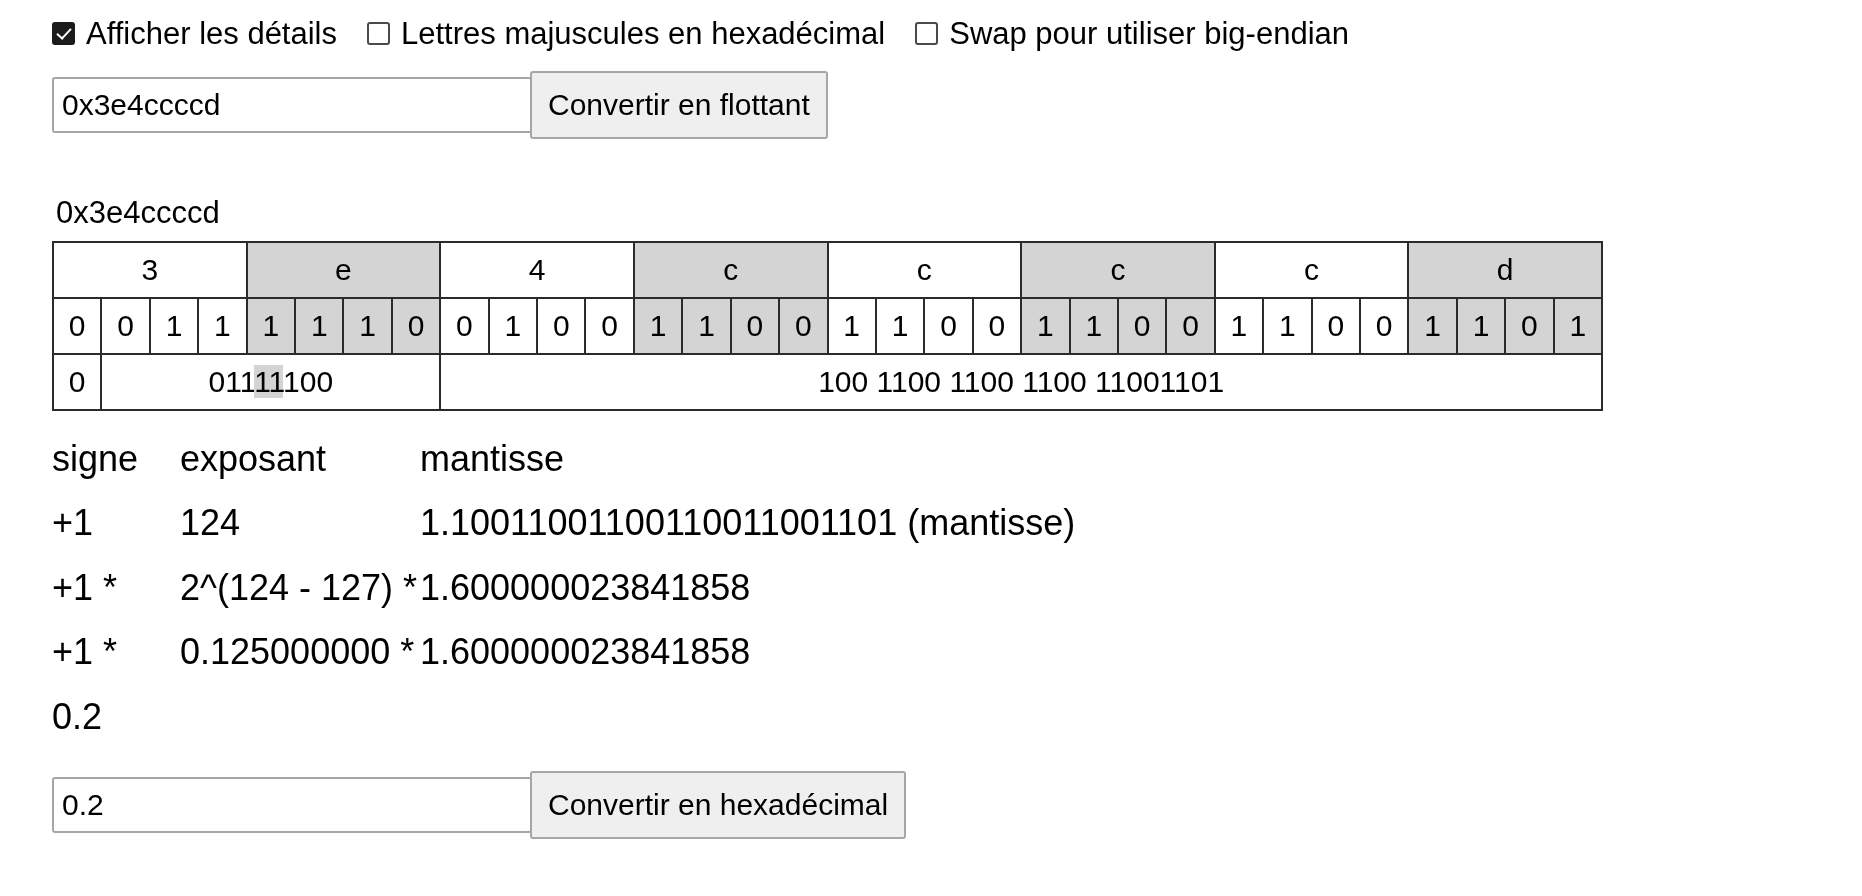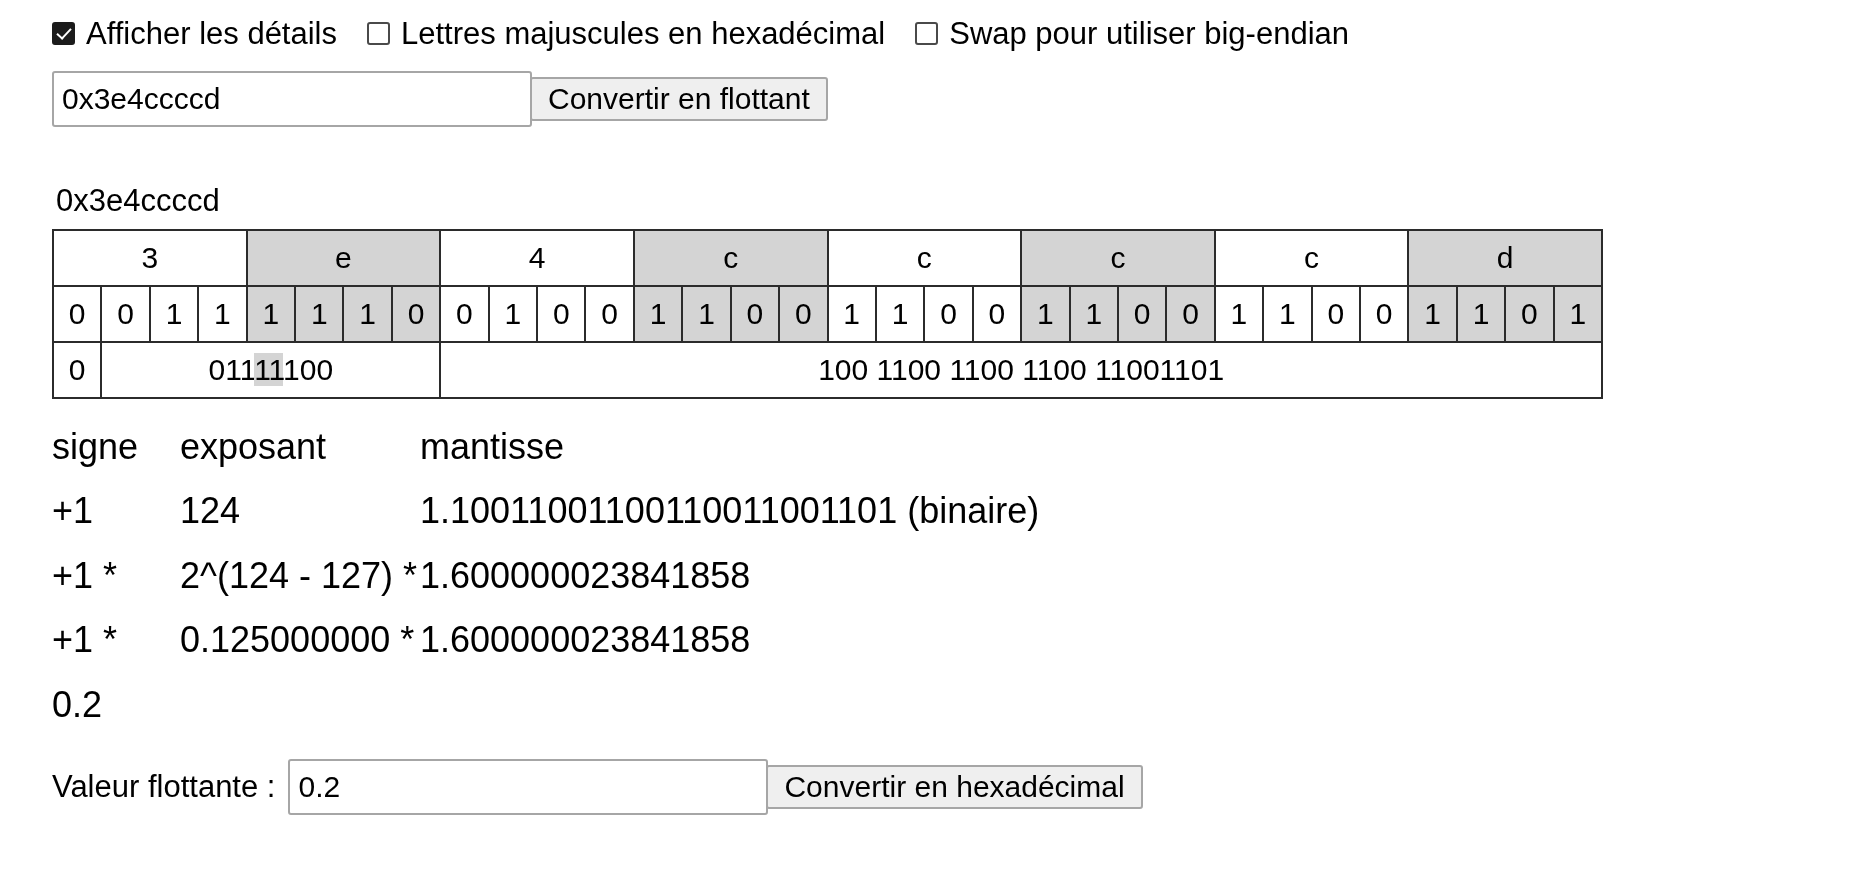--- a/index.html
+++ b/index.html
@@ -87,21 +87,21 @@
   }
   #hex-input { width: 480px; }
   #float-input { width: 480px; }
   button.btn {
     font-family: "Liberation Sans", sans-serif;
     font-size: 30px;
     color: #000;
     background: #efefef;
     border: 2px solid #a6a6a6;
     border-radius: 3px;
-    height: 44px;
+    height: 68px;
     padding: 0 16px;
     margin-left: -2px;
     cursor: pointer;
     box-sizing: border-box;
   }
 
   
   .hex-title {
     font-size: 31px;
     margin: 56px 0 10px 4px;
@@ -266,36 +266,35 @@
 
   <div class="explain">
     <div class="row">
       <div class="c1">signe</div>
       <div class="c2">exposant</div>
       <div class="c3">mantisse</div>
     </div>
     <div class="row">
       <div class="c1">+1</div>
       <div class="c2">124</div>
-      <div class="c3">1.10011001100110011001101 (binaire)</div>
+      <div class="c3">1.10011001100110011001101 (mantisse)</div>
     </div>
     <div class="row">
       <div class="c1">+1 *</div>
       <div class="c2">2^(124 - 127) *</div>
       <div class="c3">1.600000023841858</div>
     </div>
     <div class="row">
       <div class="c1">+1 *</div>
       <div class="c2">0.125000000 *</div>
       <div class="c3">1.600000023841858</div>
     </div>
     <div class="row">
       <div class="single">0.2</div>
     </div>
   </div>
 
   <div class="field-row bottom-row">
-    <span class="field-label">Valeur flottante :</span>
     <input id="float-input" class="text-input" type="text" value="0.2" style="">
     <button class="btn">Convertir en hexadécimal</button>
   </div>
 
 </div>
 
 </body></html>

